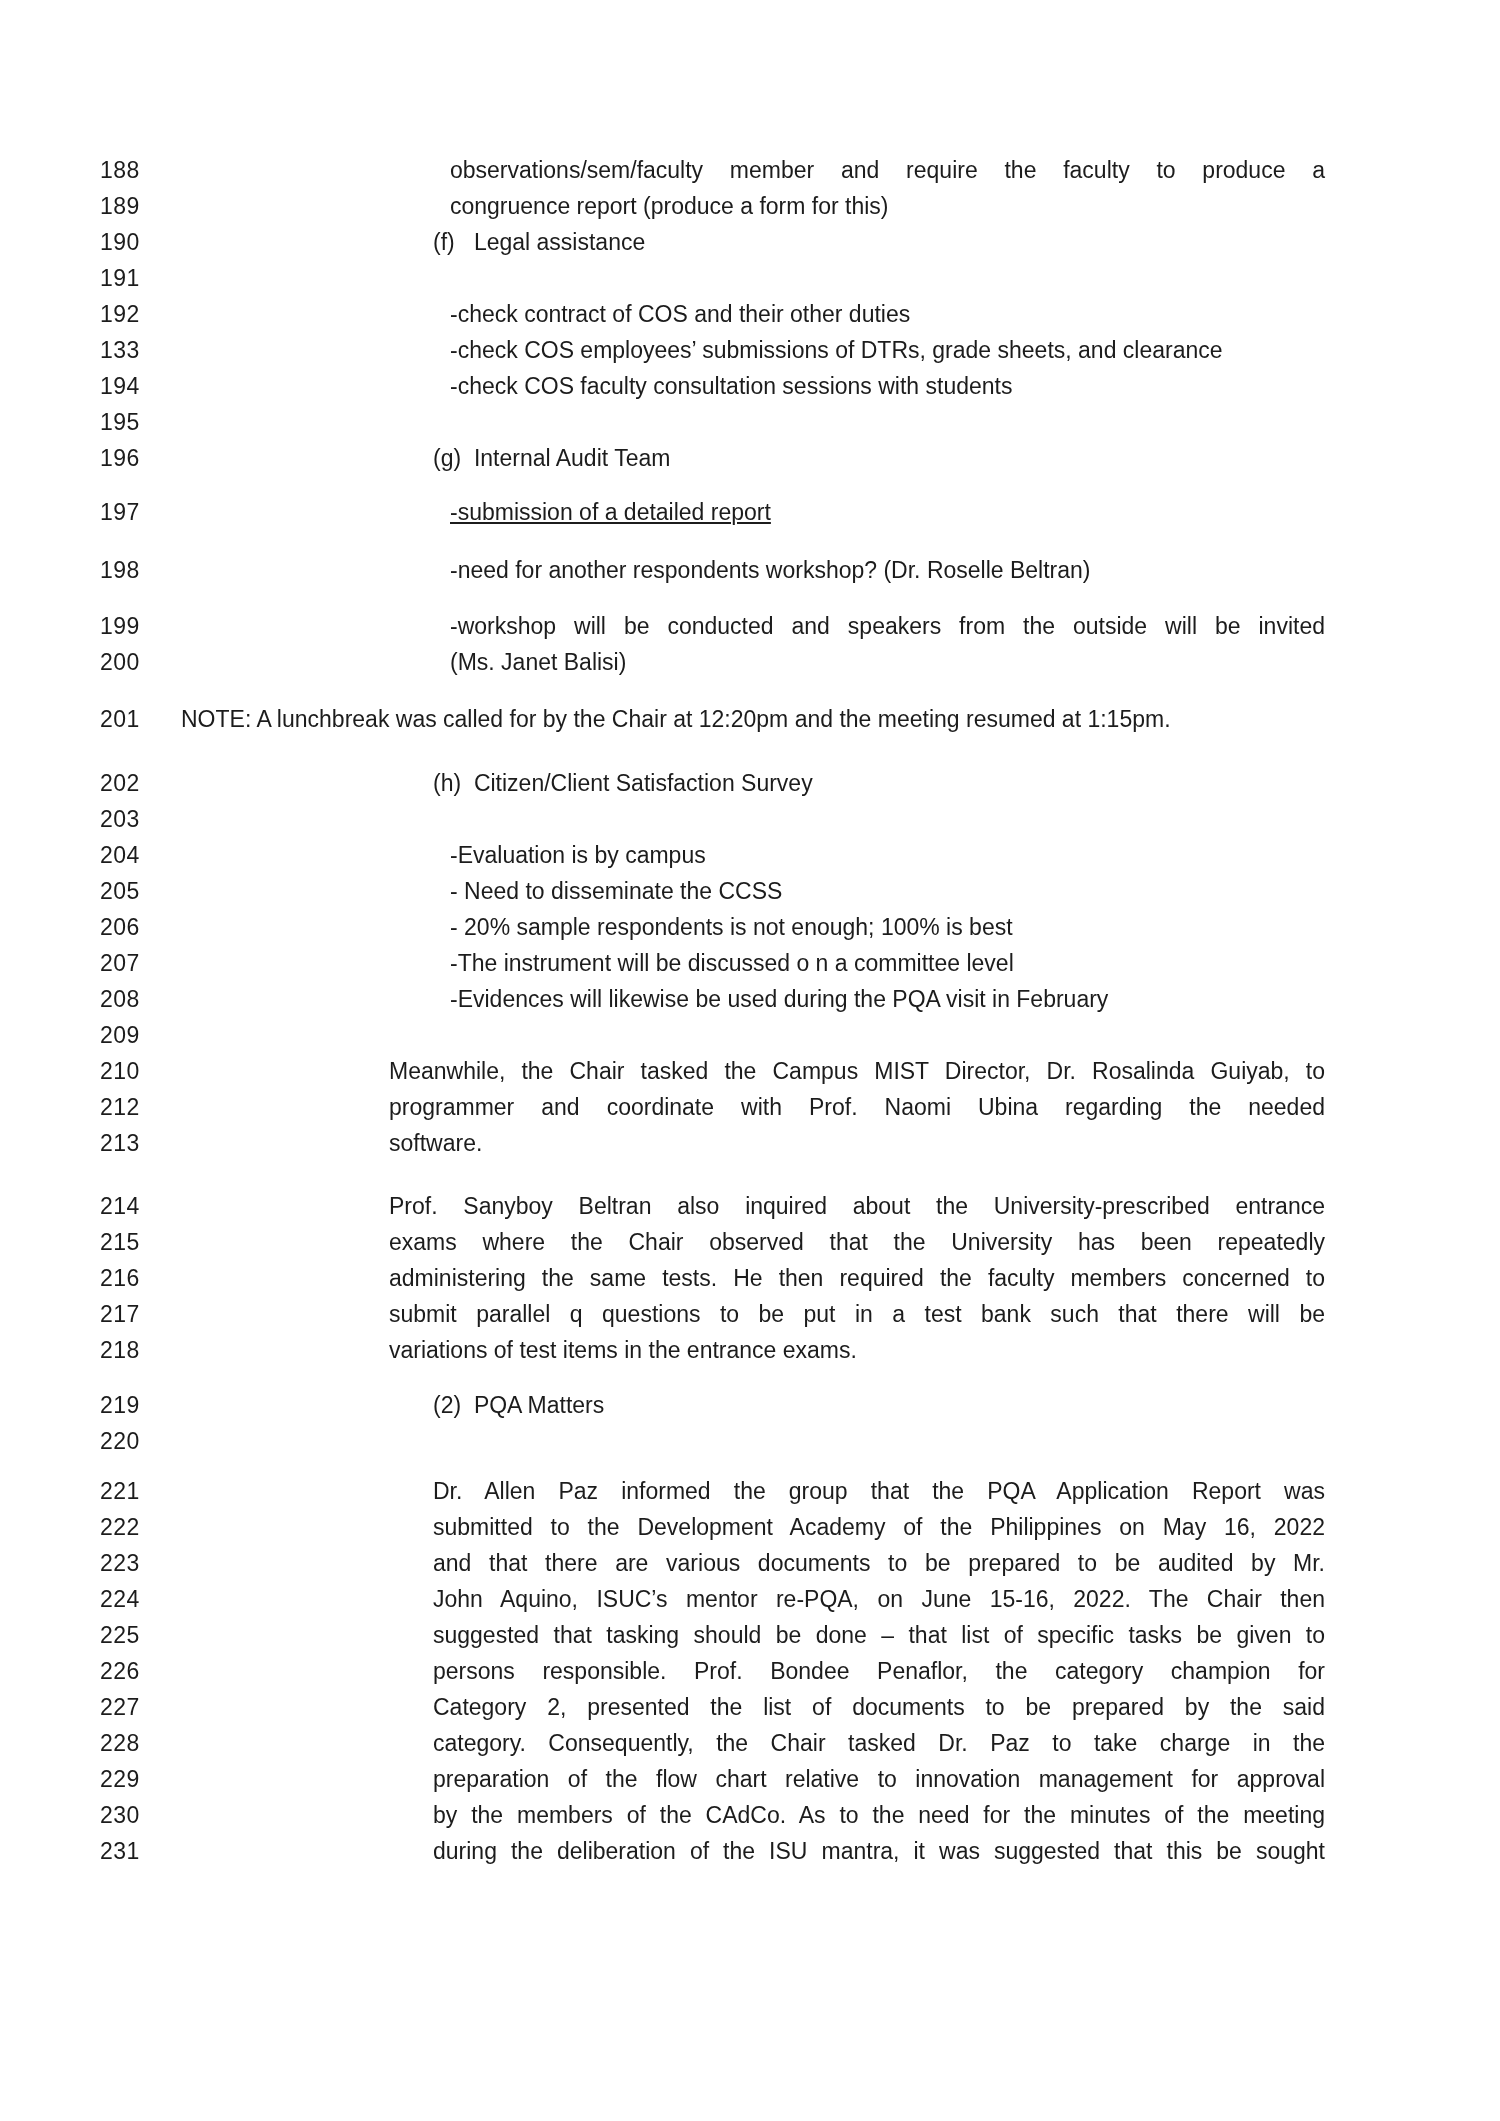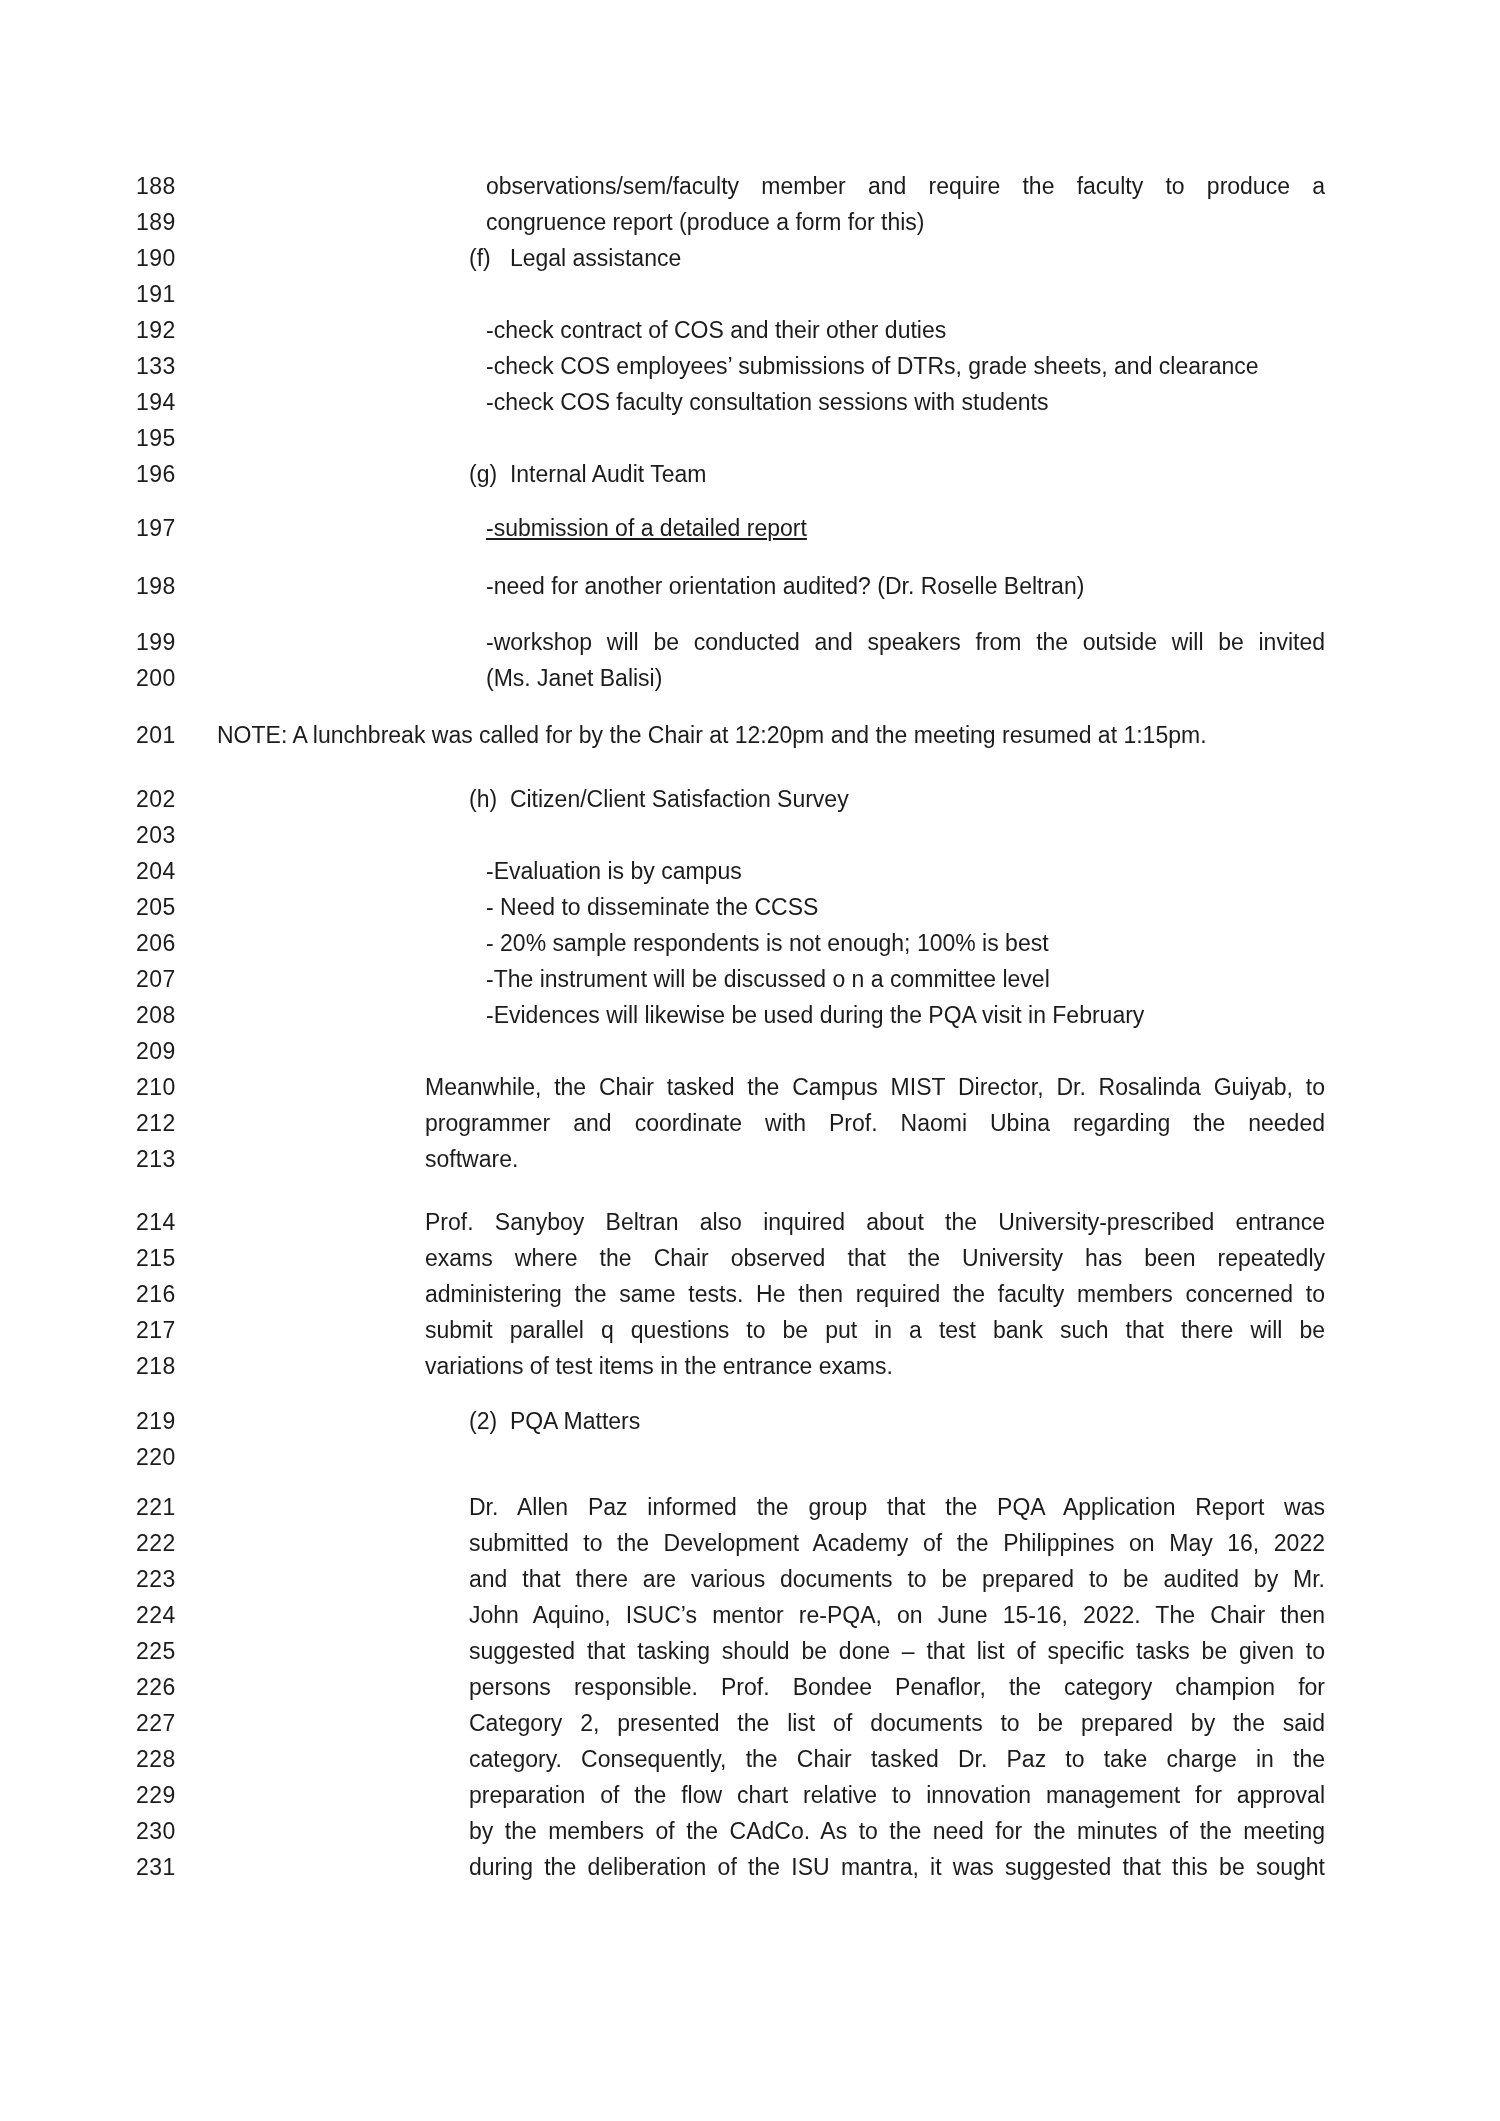--- a/index.html
+++ b/index.html
@@ -11,24 +11,23 @@
     position: relative;
     width: 1500px;
     height: 2121px;
     background: #ffffff;
     font-family: "Liberation Sans", sans-serif;
     color: #1c1c1c;
     overflow: hidden;
   }
   .lines {
     position: absolute;
-    top: 168px;
+    top: 152px;
     left: 0;
     right: 0;
-    padding-left: 36px;
   }
   .doc-line {
     position: relative;
     min-height: 36px;
     line-height: 36px;
     font-size: 23px;
   }
   .line-num {
     position: absolute;
     left: 100px;
@@ -96,21 +95,21 @@
       <div class="doc-line">
         <span class="line-num">196</span>
         <span class="line-text ind-item">(g)  Internal Audit Team</span>
       </div>
       <div class="doc-line" style="margin-top: 18px; text-decoration: underline;">
         <span class="line-num">197</span>
         <span class="line-text ind-dash">-submission of a detailed report</span>
       </div>
       <div class="doc-line" style="margin-top: 22px;">
         <span class="line-num">198</span>
-        <span class="line-text ind-dash">-need for another orientation audited? (Dr. Roselle Beltran)</span>
+        <span class="line-text ind-dash">-need for another respondents workshop? (Dr. Roselle Beltran)</span>
       </div>
       <div class="doc-line" style="margin-top: 20px;">
         <span class="line-num">199</span>
         <span class="line-text ind-dash just">-workshop will be conducted and speakers from the outside will be invited</span>
       </div>
       <div class="doc-line">
         <span class="line-num">200</span>
         <span class="line-text ind-dash">(Ms. Janet Balisi)</span>
       </div>
       <div class="doc-line" style="margin-top: 21px;">

